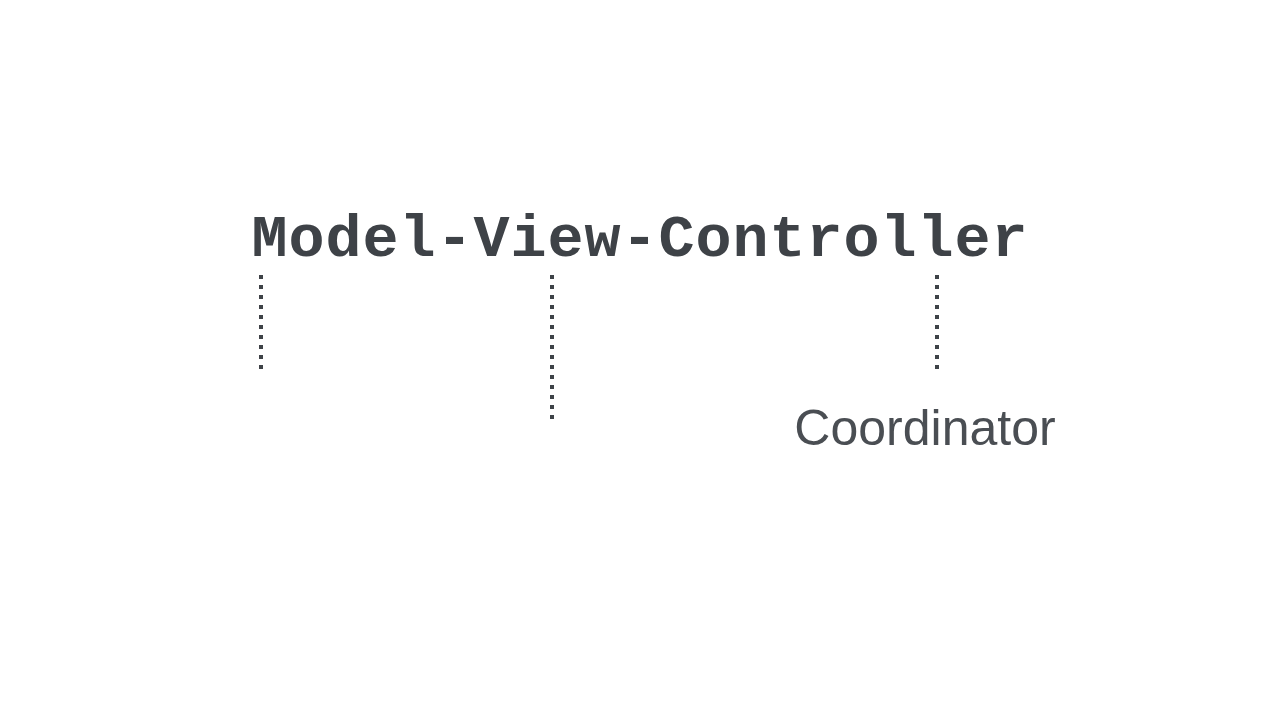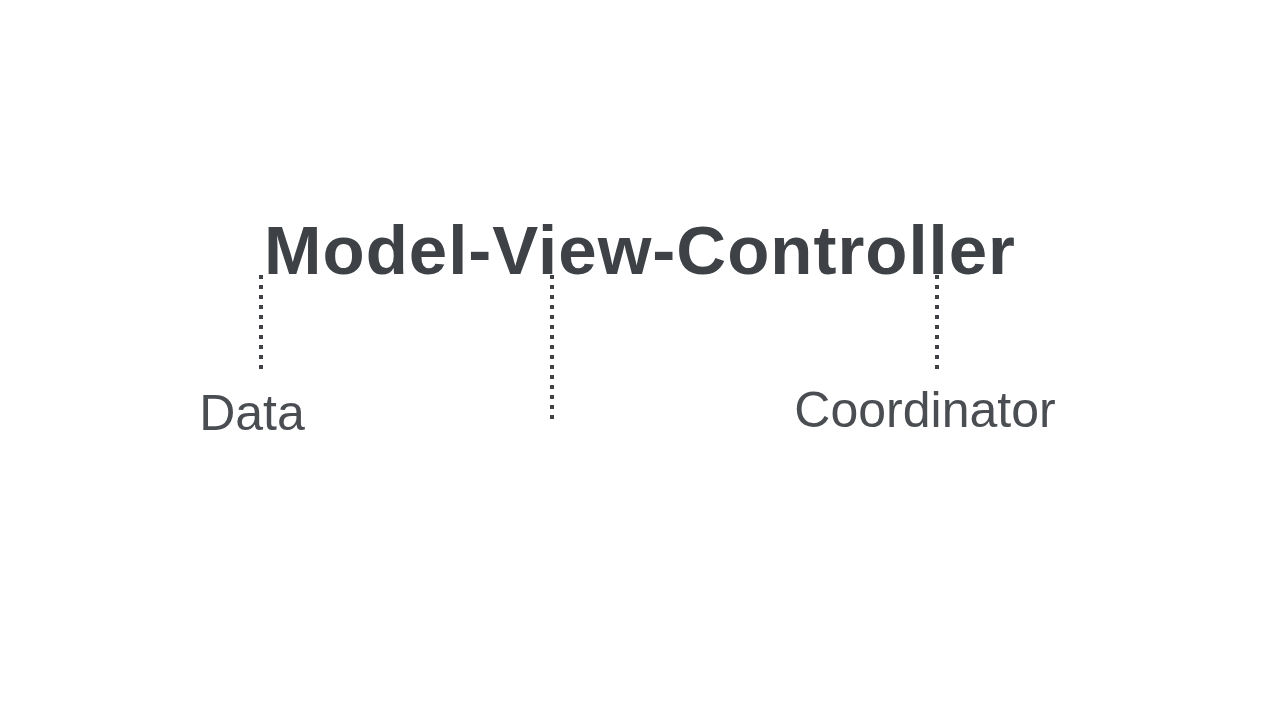--- a/index.html
+++ b/index.html
@@ -18,26 +18,27 @@
     height: 720px;
     background: #ffffff;
   }
 
   .slide-title {
     position: absolute;
     left: 0;
     right: 0;
     top: 170px;
     text-align: center;
-    font-size: 69px;
+    font-size: 60px;
     line-height: 1.0;
     font-weight: 700;
     letter-spacing: 1px;
     color: #3e4247;
     white-space: nowrap;
+    font-family: Liberation Mono, monospace;
   }
 
   .dotted-connector {
     position: absolute;
     width: 4px;
     background: repeating-linear-gradient(
       to bottom,
       #3e4247 0px,
       #3e4247 4px,
       transparent 4px,
@@ -54,33 +55,32 @@
     transform: translateX(-50%);
     font-size: 50px;
     line-height: 1.0;
     font-weight: 400;
     color: #4a4e53;
     white-space: nowrap;
   }
 
   .label-data           { left: 252px; top: 388px; }
   .label-user-interface { left: 550px; top: 437px; }
-  .label-coordinator    { left: 925px; top: 385px; }
+  .label-coordinator    { left: 925px; top: 403px; }
 </style>
 </head>
 <body>
 
 <div class="canvas">
 
   <h1 class="slide-title">Model-View-Controller</h1>
 
   <div class="dotted-connector connector-model"></div>
 
   <div class="dotted-connector connector-view"></div>
 
   <div class="dotted-connector connector-controller"></div>
 
-  <div class="annotation-label label-data">Data</div>
 
 
   <div class="annotation-label label-coordinator">Coordinator</div>
 
 </div>
 
 </body></html>

